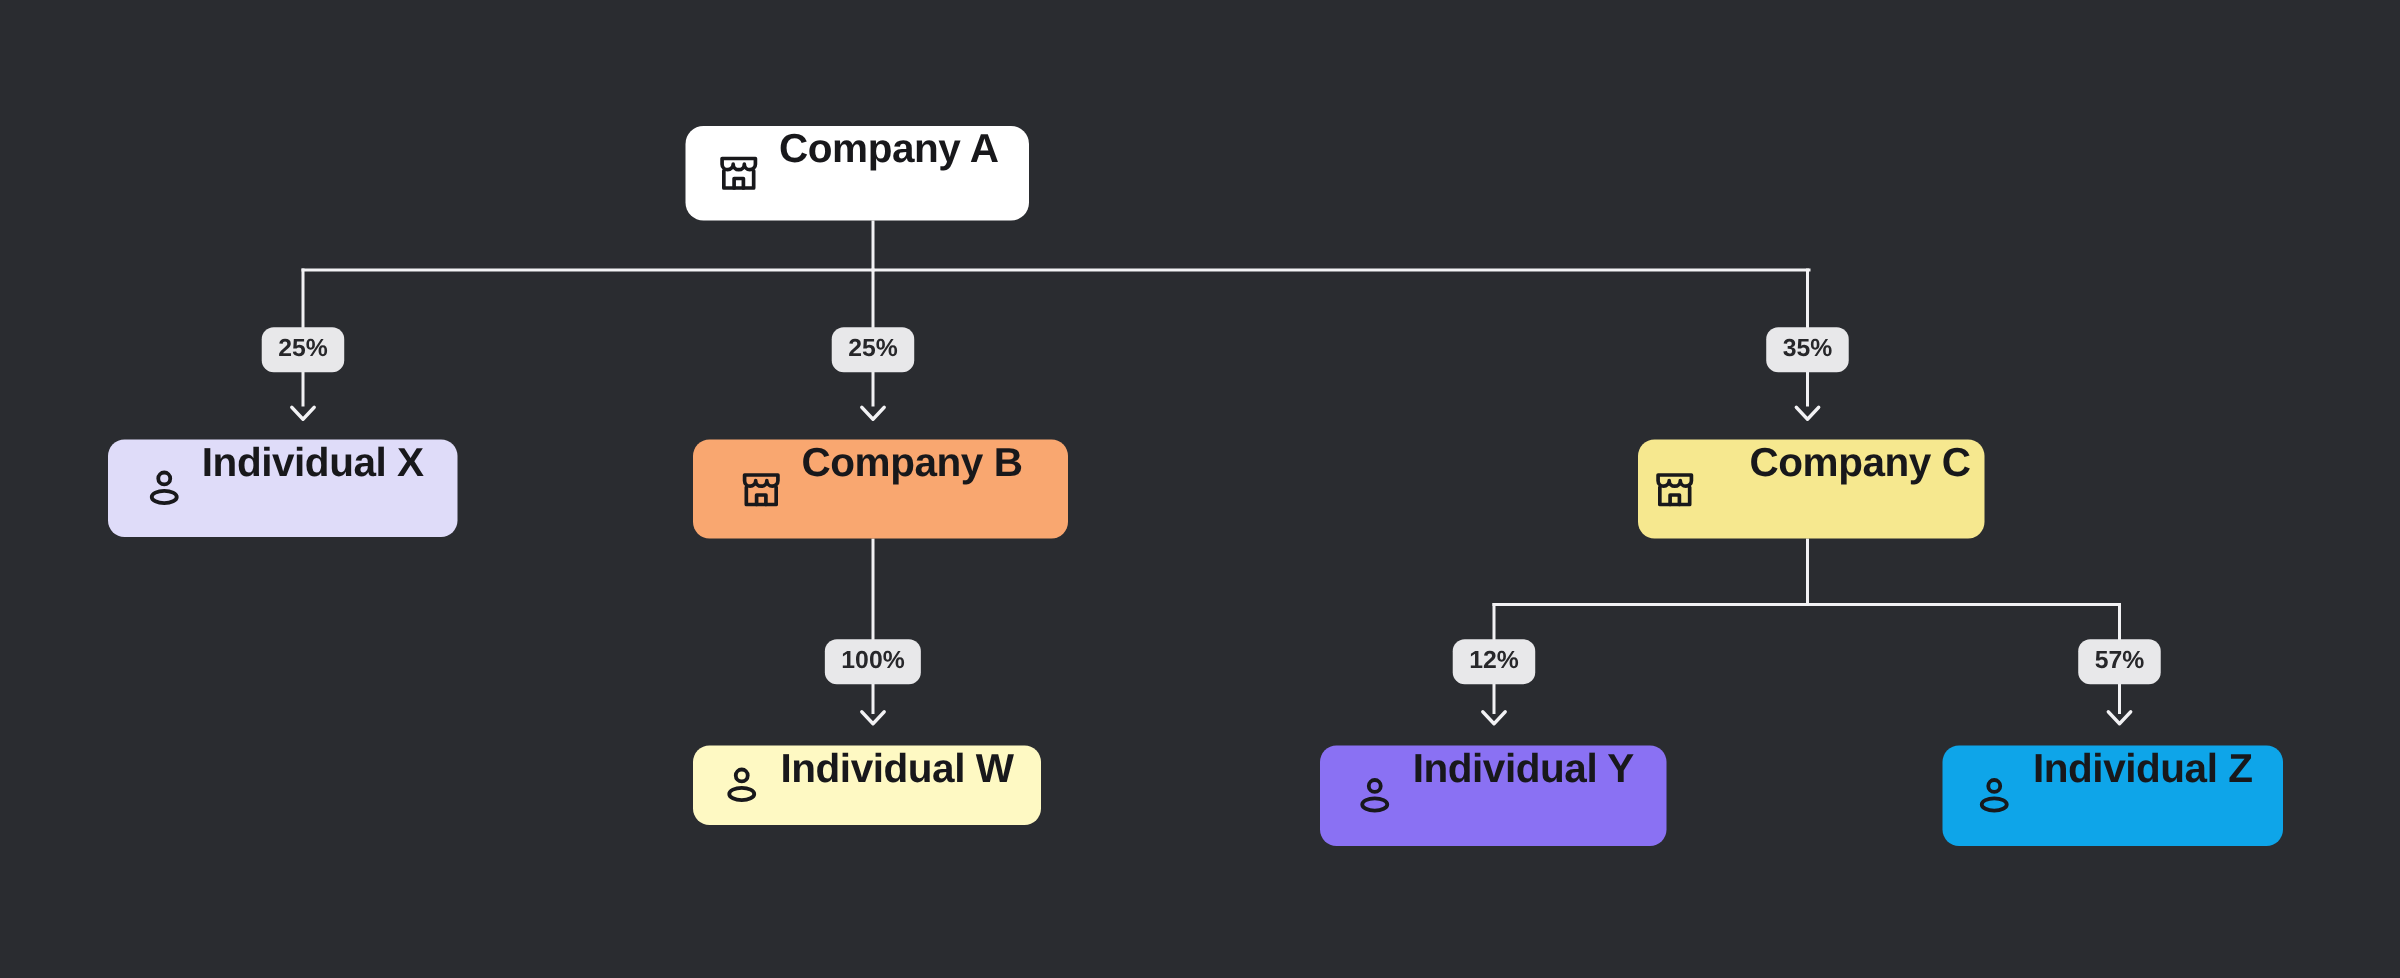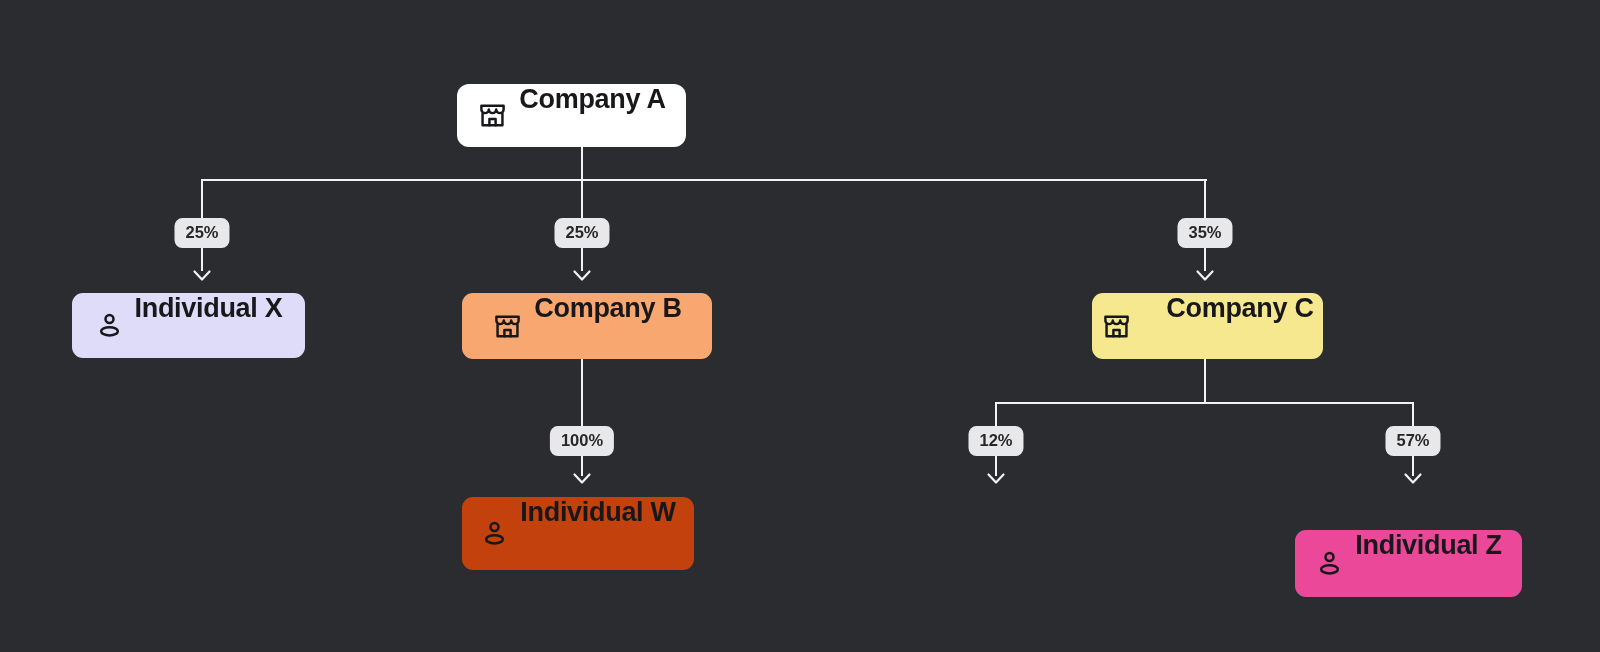--- a/index.html
+++ b/index.html
@@ -122,32 +122,41 @@
     <span class="icon">
       <svg width="31" height="31" viewBox="0 0 24 24" fill="none" stroke="currentColor" stroke-width="1.9" stroke-linecap="round" stroke-linejoin="round">
         <path d="M4.3 10.7 V19.6 H19.7 V10.7"></path>
         <path d="M9.6 19.6 v-4.9 h4.8 v4.9"></path>
         <path d="M3.4 4.4 h17.2 v2.9 a2.86 2.86 0 0 1 -5.73 0 a2.86 2.86 0 0 1 -5.74 0 a2.86 2.86 0 0 1 -5.73 0 Z"></path>
       </svg>
     </span>
     <span>Company C</span>
   </div>
 
-  <div class="node" style="left: 462px; top: 497px; width: 232px; height: 73px; background: #c2410c; color: rgb(24, 24, 27);">
+  <div class="node" style="left: 462px; top: 497px; width: 232px; height: 53px; background: #fef9c3; color: rgb(24, 24, 27);">
     <span class="icon">
       <svg width="29" height="29" viewBox="0 0 24 24" fill="none" stroke="currentColor" stroke-width="2.1">
         <circle cx="12" cy="6.6" r="3.3"></circle>
         <ellipse cx="12" cy="16.8" rx="6.9" ry="3.4"></ellipse>
       </svg>
     </span>
     <span>Individual W</span>
   </div>
 
+  <div class="node" style="left: 880px; top: 497px; width: 231px; height: 67px; background: rgb(138, 113, 243); color: rgb(24, 24, 27);">
+    <span class="icon">
+      <svg width="29" height="29" viewBox="0 0 24 24" fill="none" stroke="currentColor" stroke-width="2.1">
+        <circle cx="12" cy="6.6" r="3.3"></circle>
+        <ellipse cx="12" cy="16.8" rx="6.9" ry="3.4"></ellipse>
+      </svg>
+    </span>
+    <span>Individual Y</span>
+  </div>
 
-  <div class="node" style="left: 1295px; top: 497px; width: 227px; height: 67px; background: #ec4899; color: rgb(24, 24, 27); margin-top: 33px;">
+  <div class="node" style="left: 1295px; top: 497px; width: 227px; height: 67px; background: #0ea5e9; color: rgb(24, 24, 27);">
     <span class="icon">
       <svg width="29" height="29" viewBox="0 0 24 24" fill="none" stroke="currentColor" stroke-width="2.1">
         <circle cx="12" cy="6.6" r="3.3"></circle>
         <ellipse cx="12" cy="16.8" rx="6.9" ry="3.4"></ellipse>
       </svg>
     </span>
     <span>Individual Z</span>
   </div>
 
 </div>

